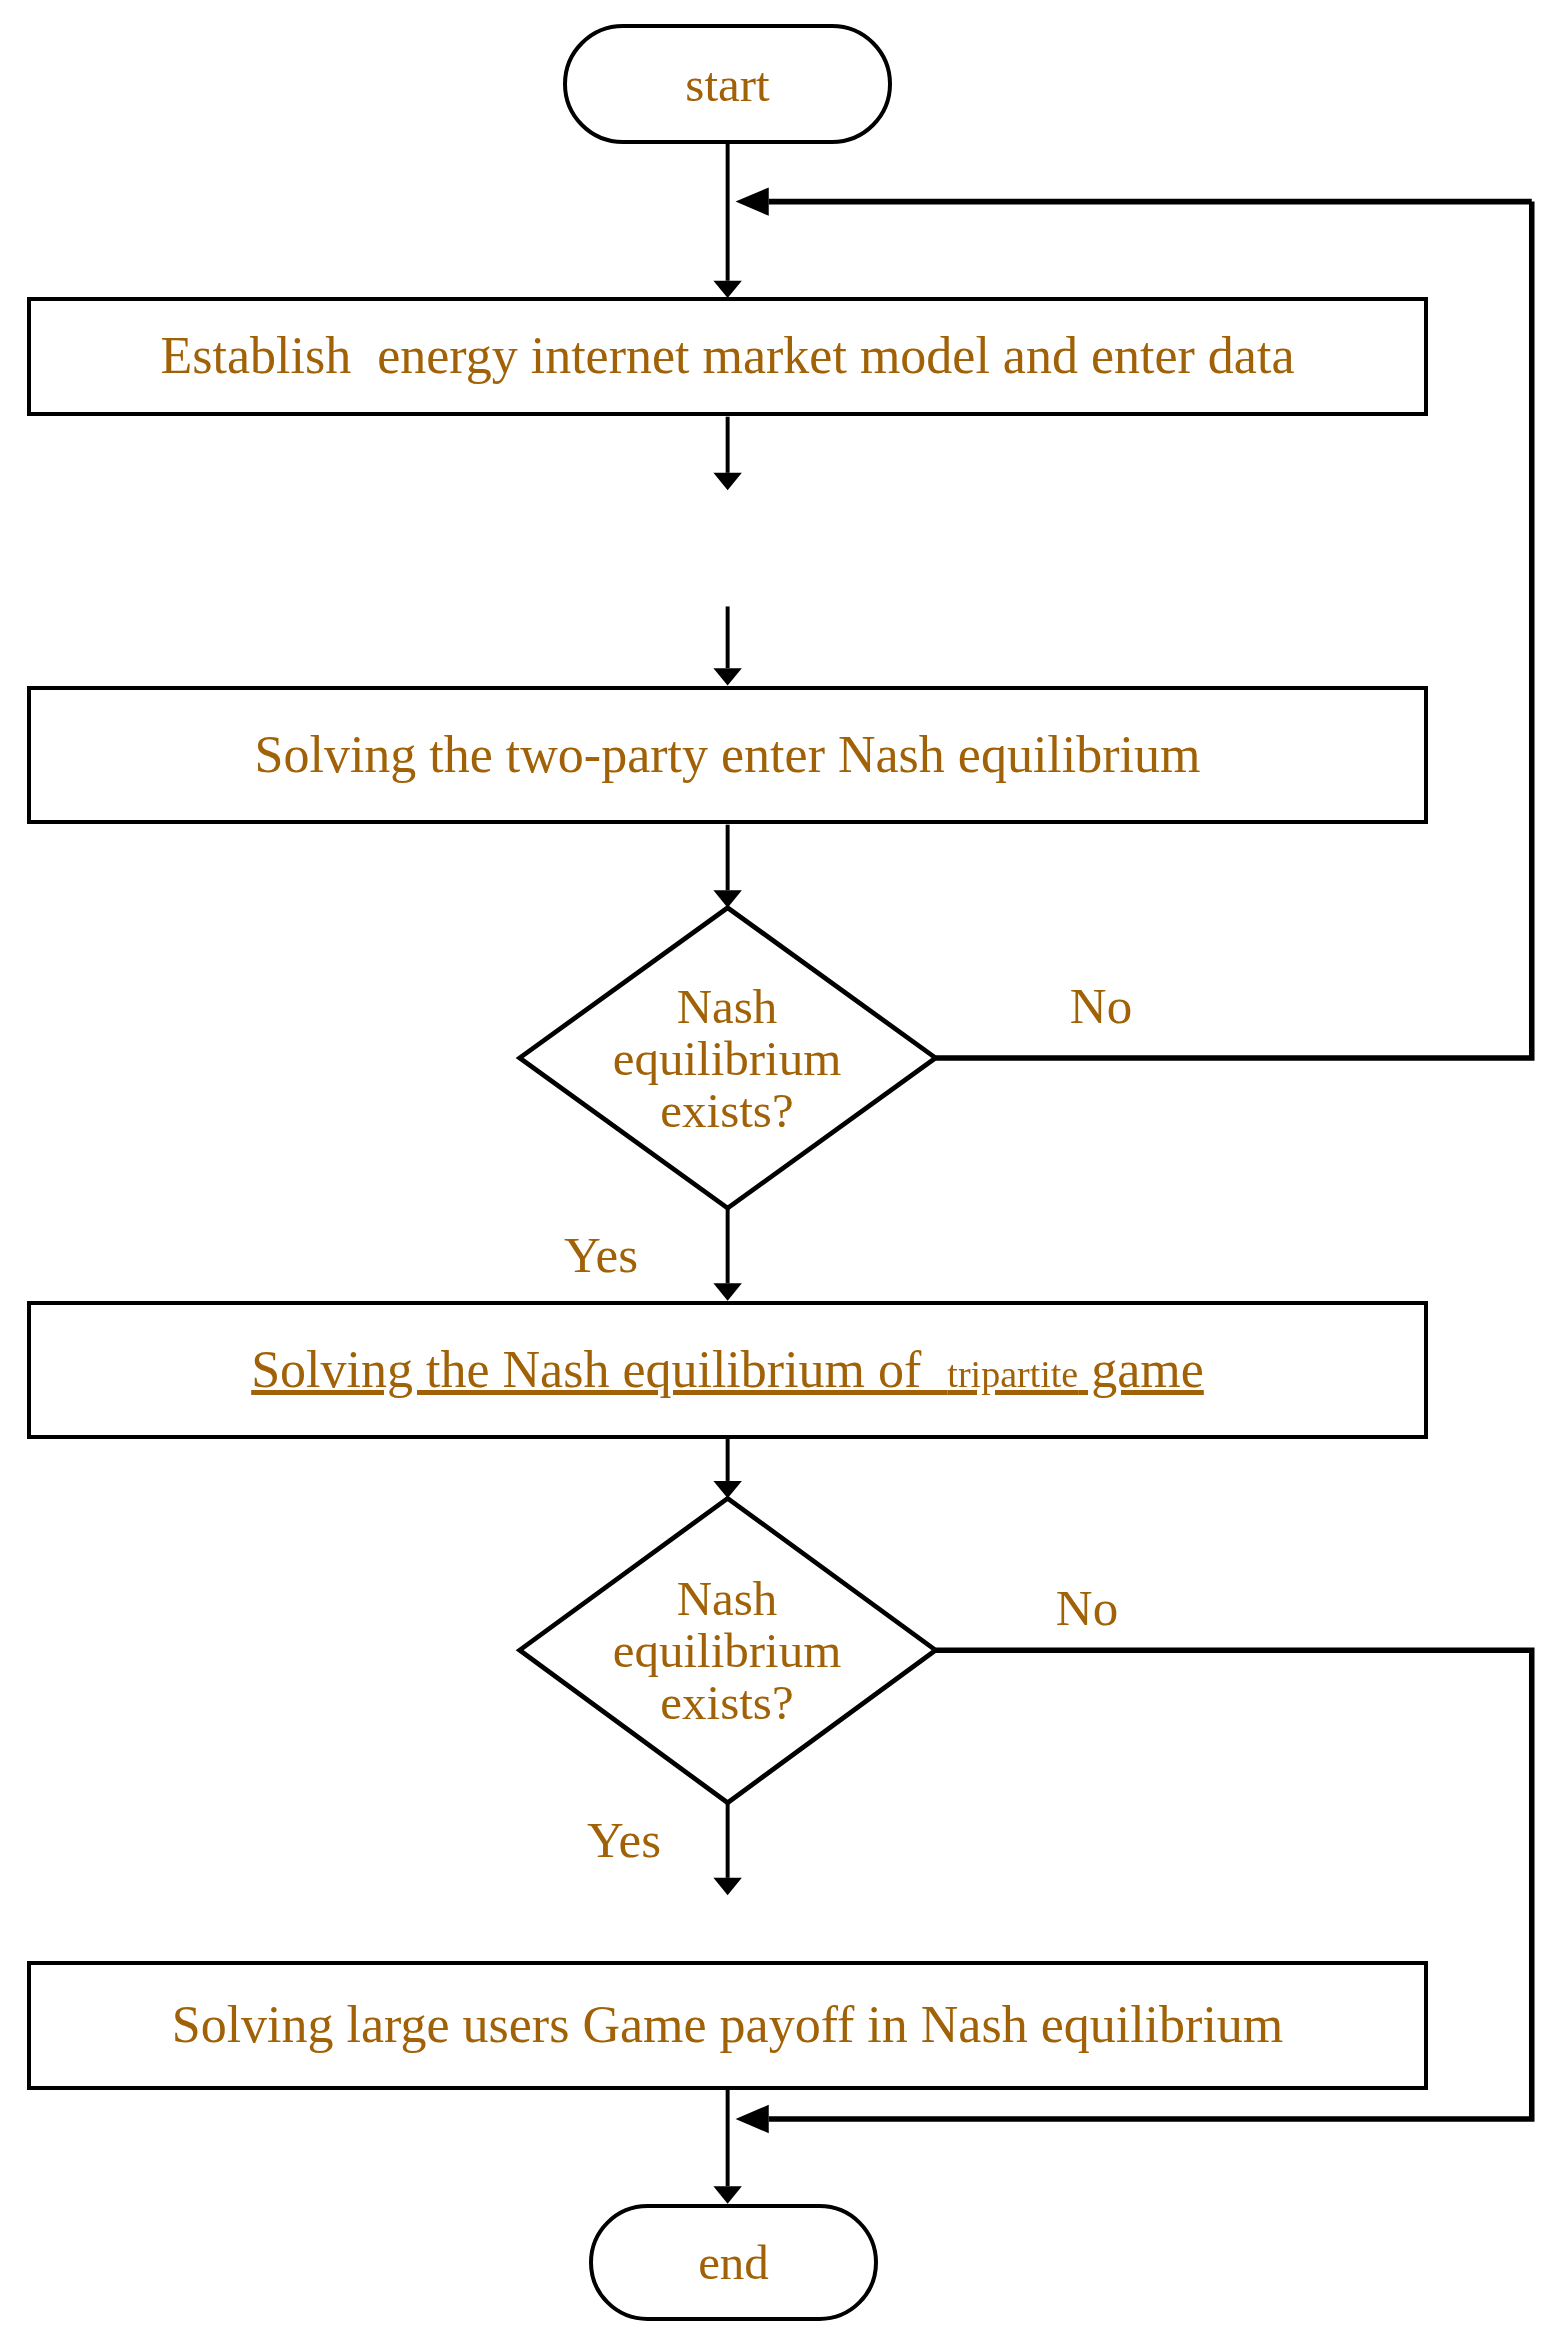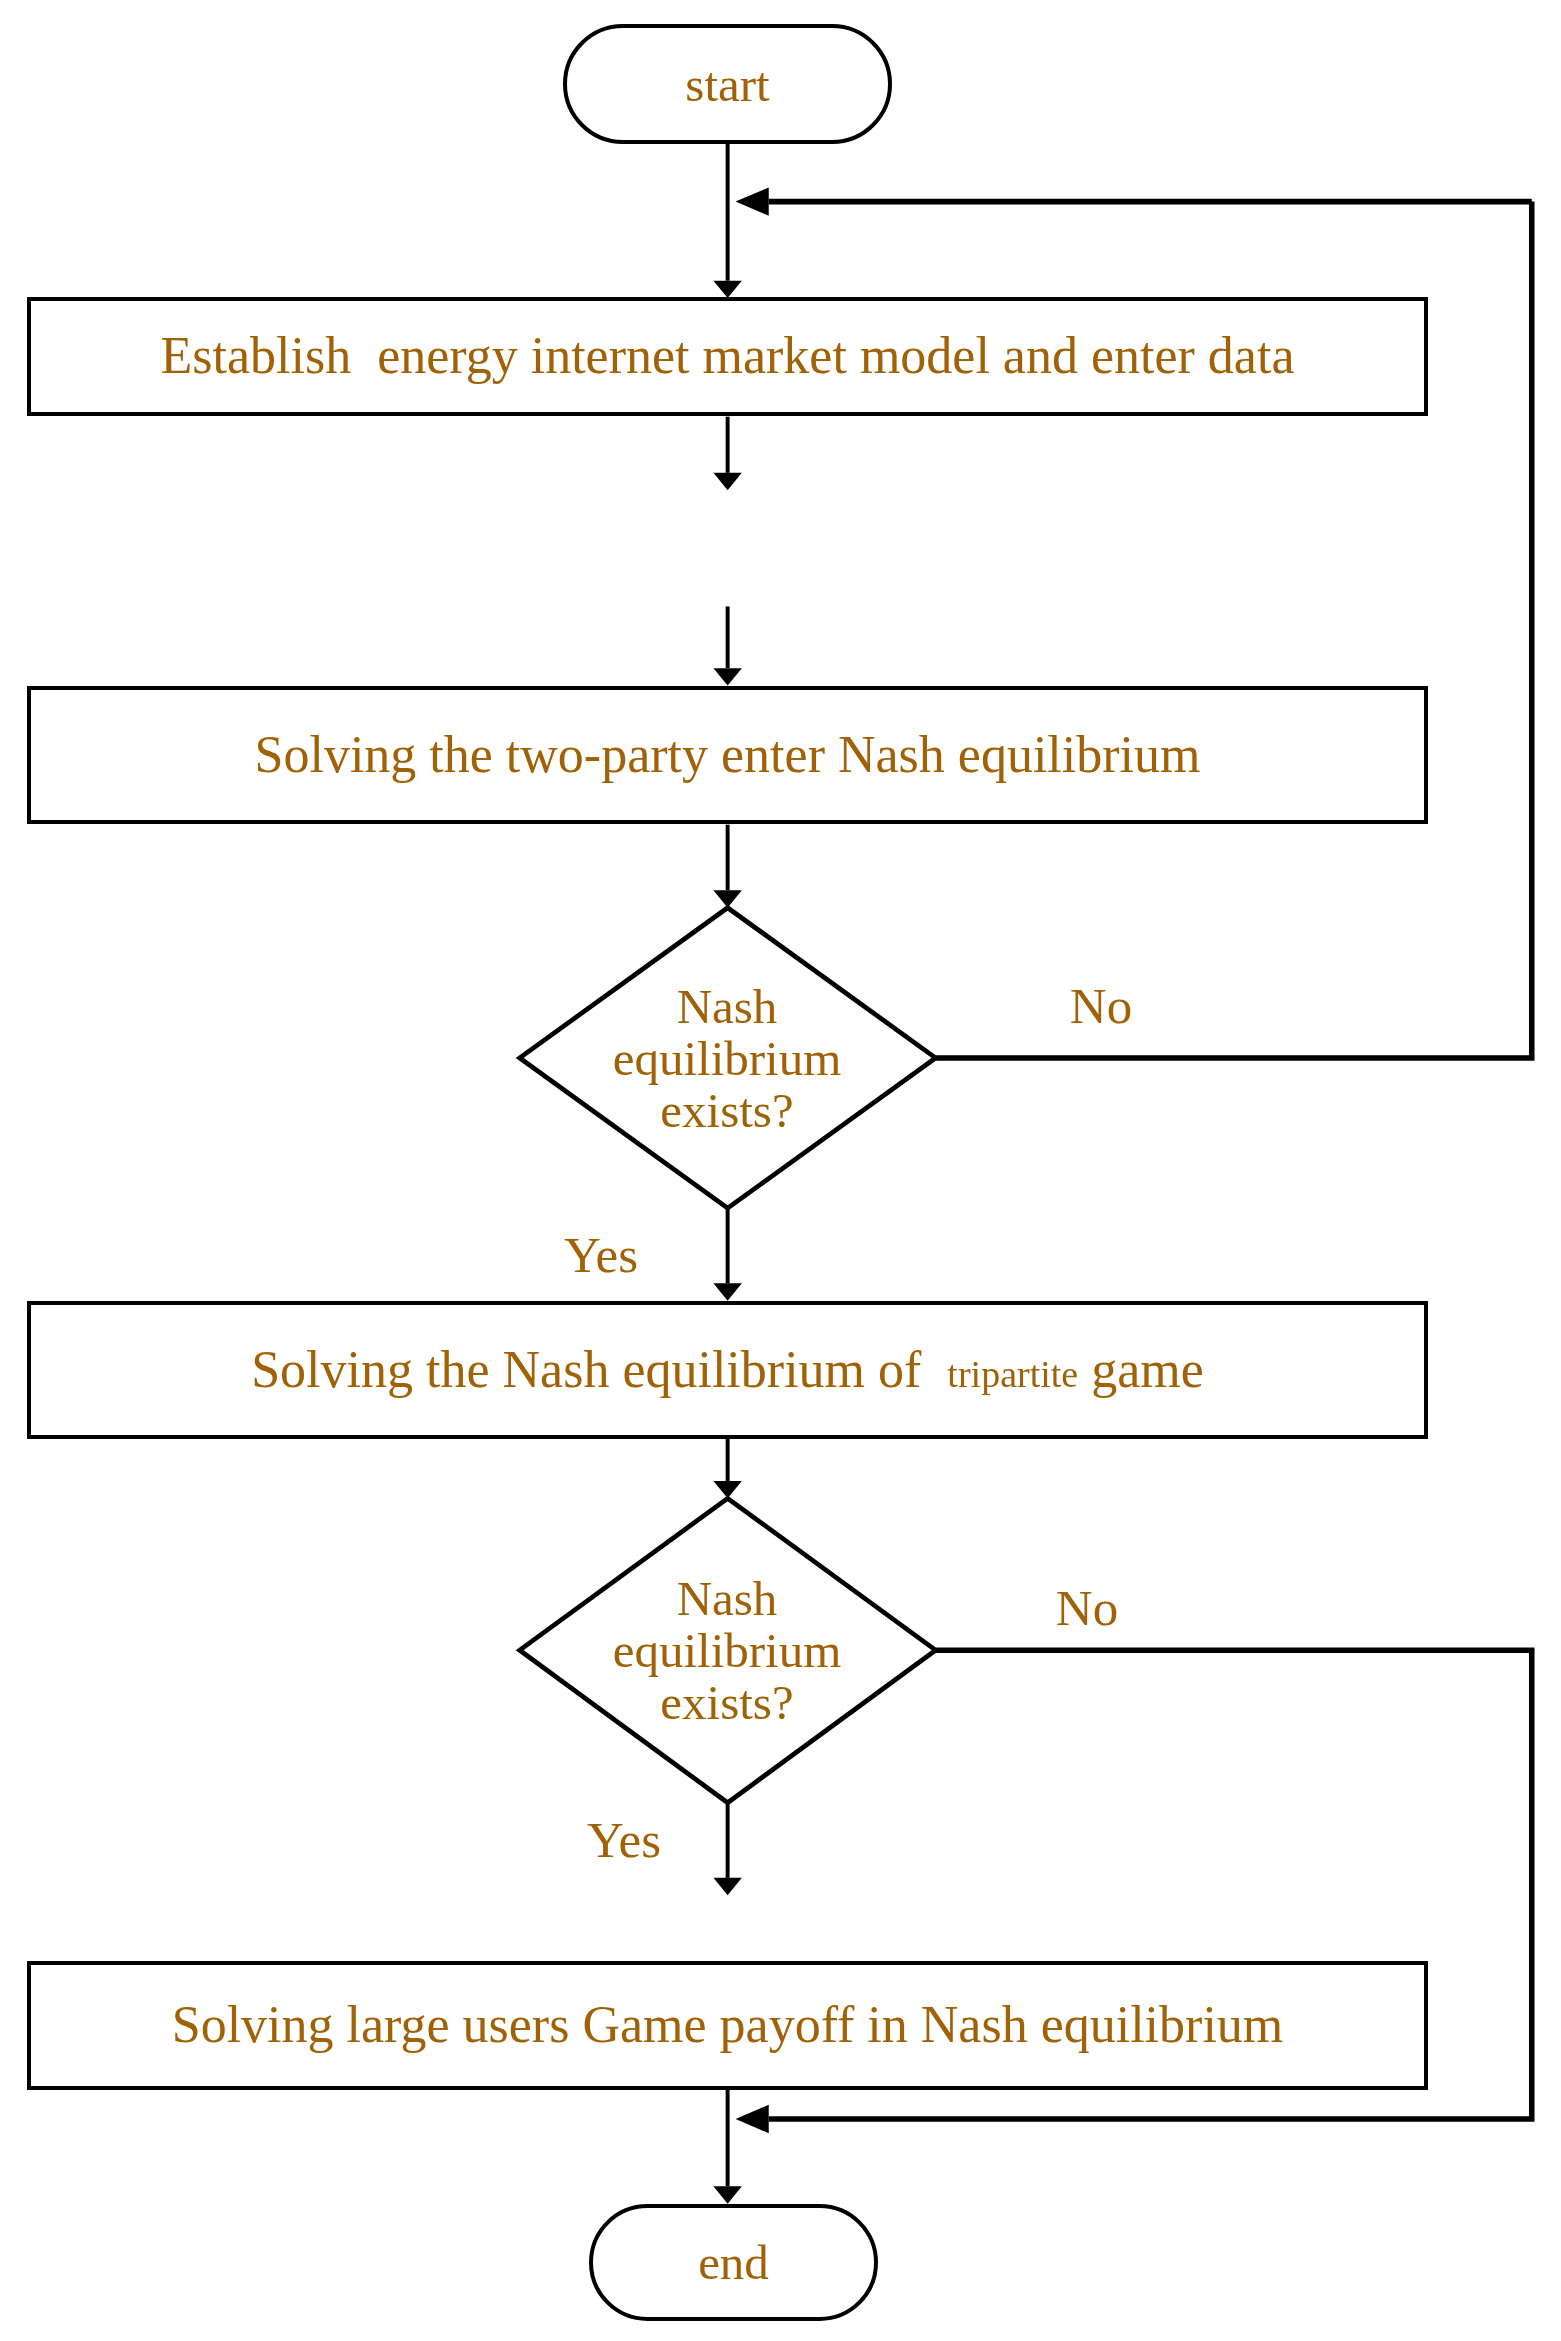--- a/index.html
+++ b/index.html
@@ -104,21 +104,21 @@
     <div>exists?</div>
   </div>
 
   <div class="node branch-label" style="left:1022px;top:975px;width:158px;height:62px;">
     <span>No</span>
   </div>
   <div class="node branch-label" style="left:522px;top:1224px;width:158px;height:62px;">
     <span>Yes</span>
   </div>
 
-  <div class="node procbox" style="left:27px;top:1301px;width:1401px;height:138px;">
+  <div class="node procbox" style="left:27px;top:1301px;width:1401px;height:138px;text-decoration:underline;">
     <span><span>Solving the Nash equilibrium of  </span><span class="small-inline">tripartite</span><span> game</span></span>
   </div>
 
   <div class="node diamond-text" style="left:519px;top:1574px;width:416px;height:154px;">
     <div>Nash</div>
     <div>equilibrium</div>
     <div>exists?</div>
   </div>
 
   <div class="node branch-label" style="left:1008px;top:1577px;width:158px;height:62px;">

